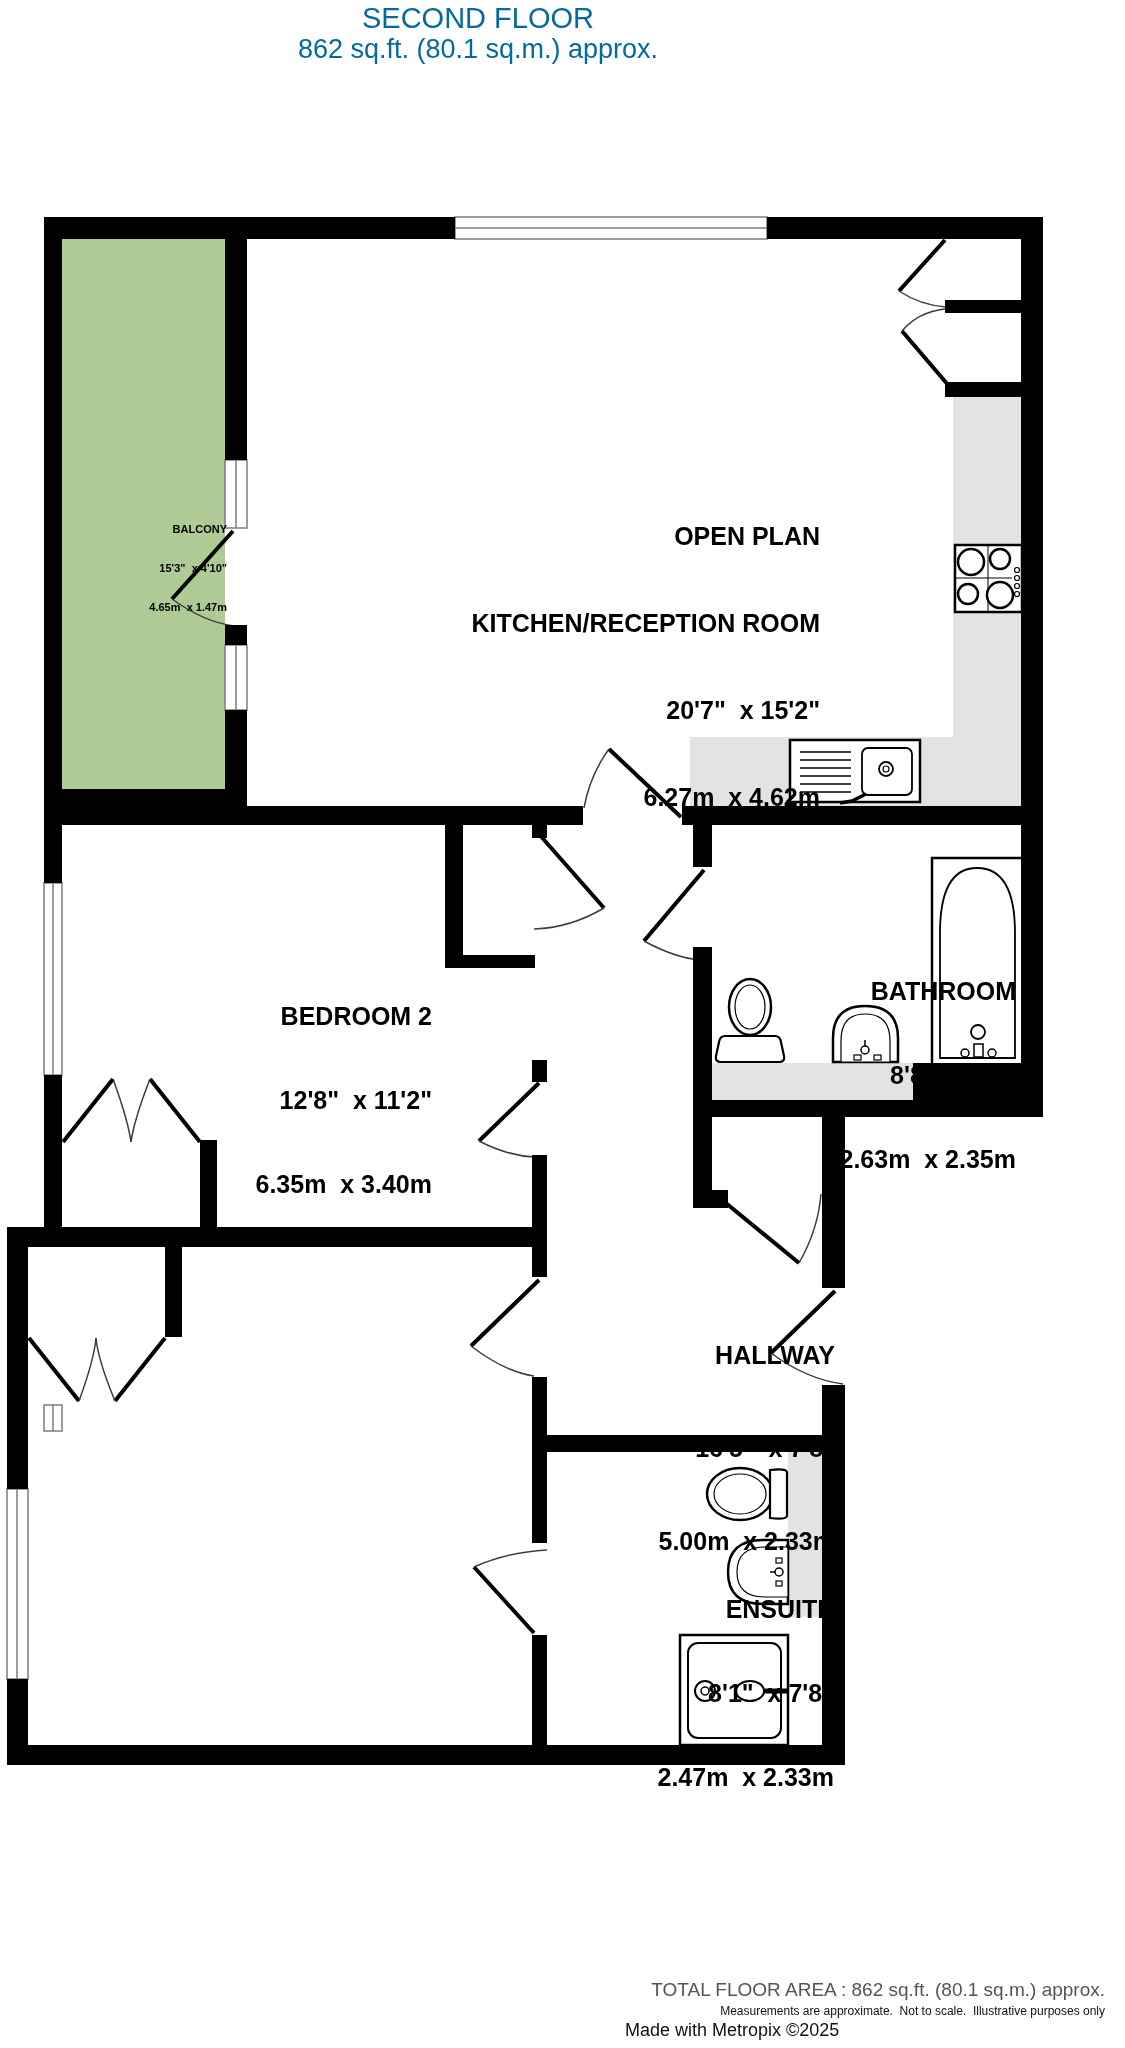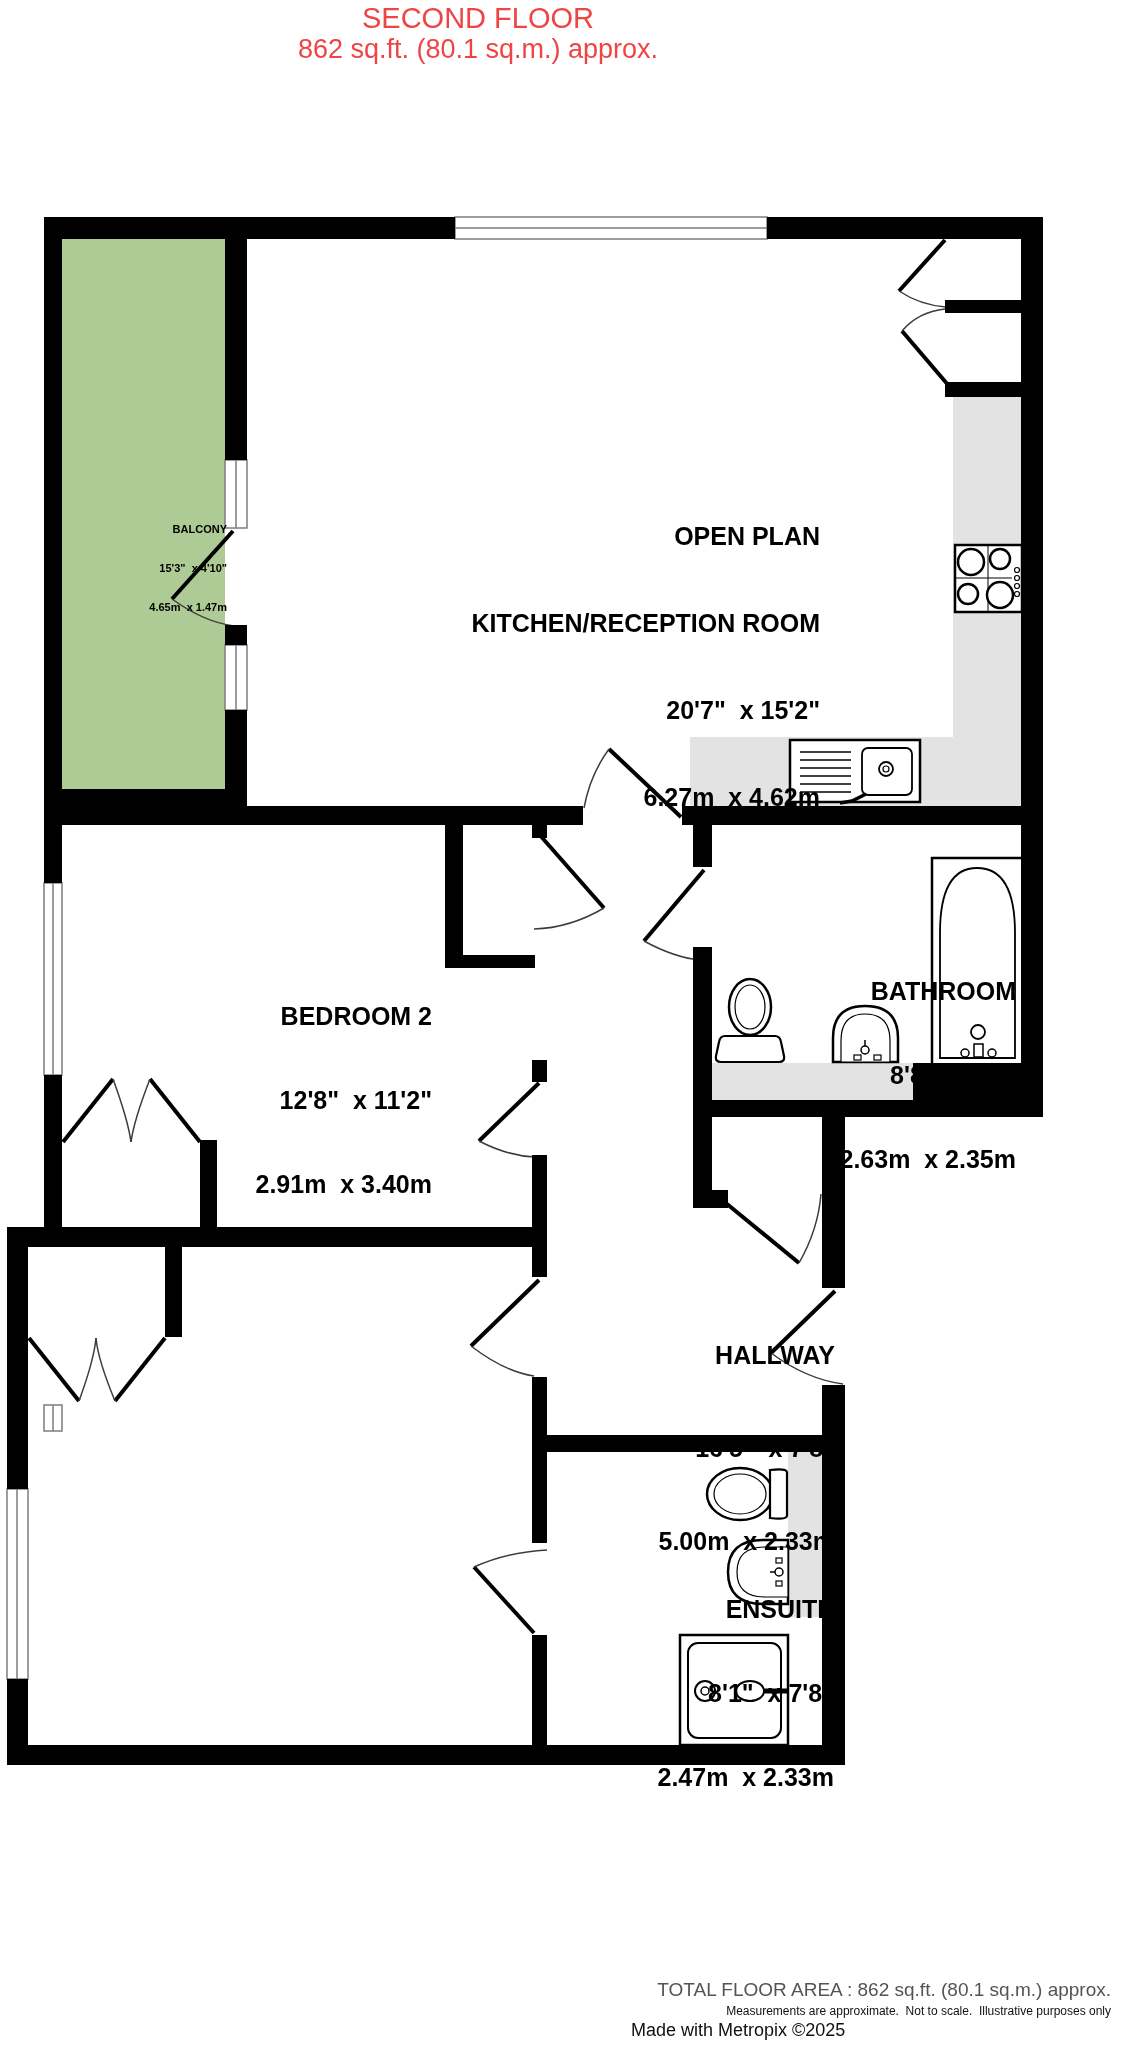--- a/index.html
+++ b/index.html
@@ -9,24 +9,24 @@
   .lbl div{white-space:pre;}
   .clip{overflow:hidden;}
   .room{font-size:25px;line-height:28px;}
   .room.tall{line-height:31px;}
   .kitchen-lbl{font-size:25px;line-height:29px;}
   .balcony-lbl{font-size:11px;line-height:13px;}
   .storage-lbl{font-size:14px;line-height:20px;text-align:left;}
   .cup1-lbl{font-size:15px;line-height:20px;}
   .cup2-lbl{font-size:23px;line-height:26px;text-align:left;}
   .ward-lbl{font-size:24px;line-height:28px;}
-  .title{position:absolute;left:128px;top:2px;width:700px;text-align:center;color:#ef4444;}
+  .title{position:absolute;left:128px;top:2px;width:700px;text-align:center;color:#0369a1;}
   .title .t1{font-size:29px;line-height:32px;}
   .title .t2{font-size:27px;line-height:31px;}
-  .footer{position:absolute;right:14px;top:1978px;width:480px;color:#111;margin-left:32px;}
+  .footer{position:absolute;right:20px;top:1978px;width:480px;color:#111;margin-left:32px;}
   .footer .f1{font-size:19px;line-height:24px;text-align:right;color:#545454;white-space:pre;}
   .footer .f2{font-size:12px;line-height:19px;text-align:right;white-space:pre;}
   .footer .f3{font-size:18px;line-height:19px;white-space:pre;}
   svg{position:absolute;left:0;top:0;}
 </style>
 </head>
 <body>
 
 <div class="page">
 
@@ -246,21 +246,21 @@
   <div class="lbl storage-lbl clip" style="left:948px;top:258px;width:72px;height:20px;">
     
   </div>
   <div class="lbl storage-lbl clip" style="left:948px;top:342px;width:72px;height:20px;">
     
   </div>
 
   <div class="lbl room" style="left:132px;top:946px;width:300px;">
     <div>BEDROOM 2</div>
     <div>12'8"  x 11'2"</div>
-    <div>2.91m  x 3.40m</div>
+    <div>6.35m  x 3.40m</div>
   </div>
 
   <div class="lbl room" style="left:716px;top:921px;width:300px;">
     <div>BATHROOM</div>
     <div>8'8"  x 7'9"</div>
     <div>2.63m  x 2.35m</div>
   </div>
 
   <div class="lbl cup1-lbl clip" style="left:459px;top:878px;width:75px;height:20px;">
     

